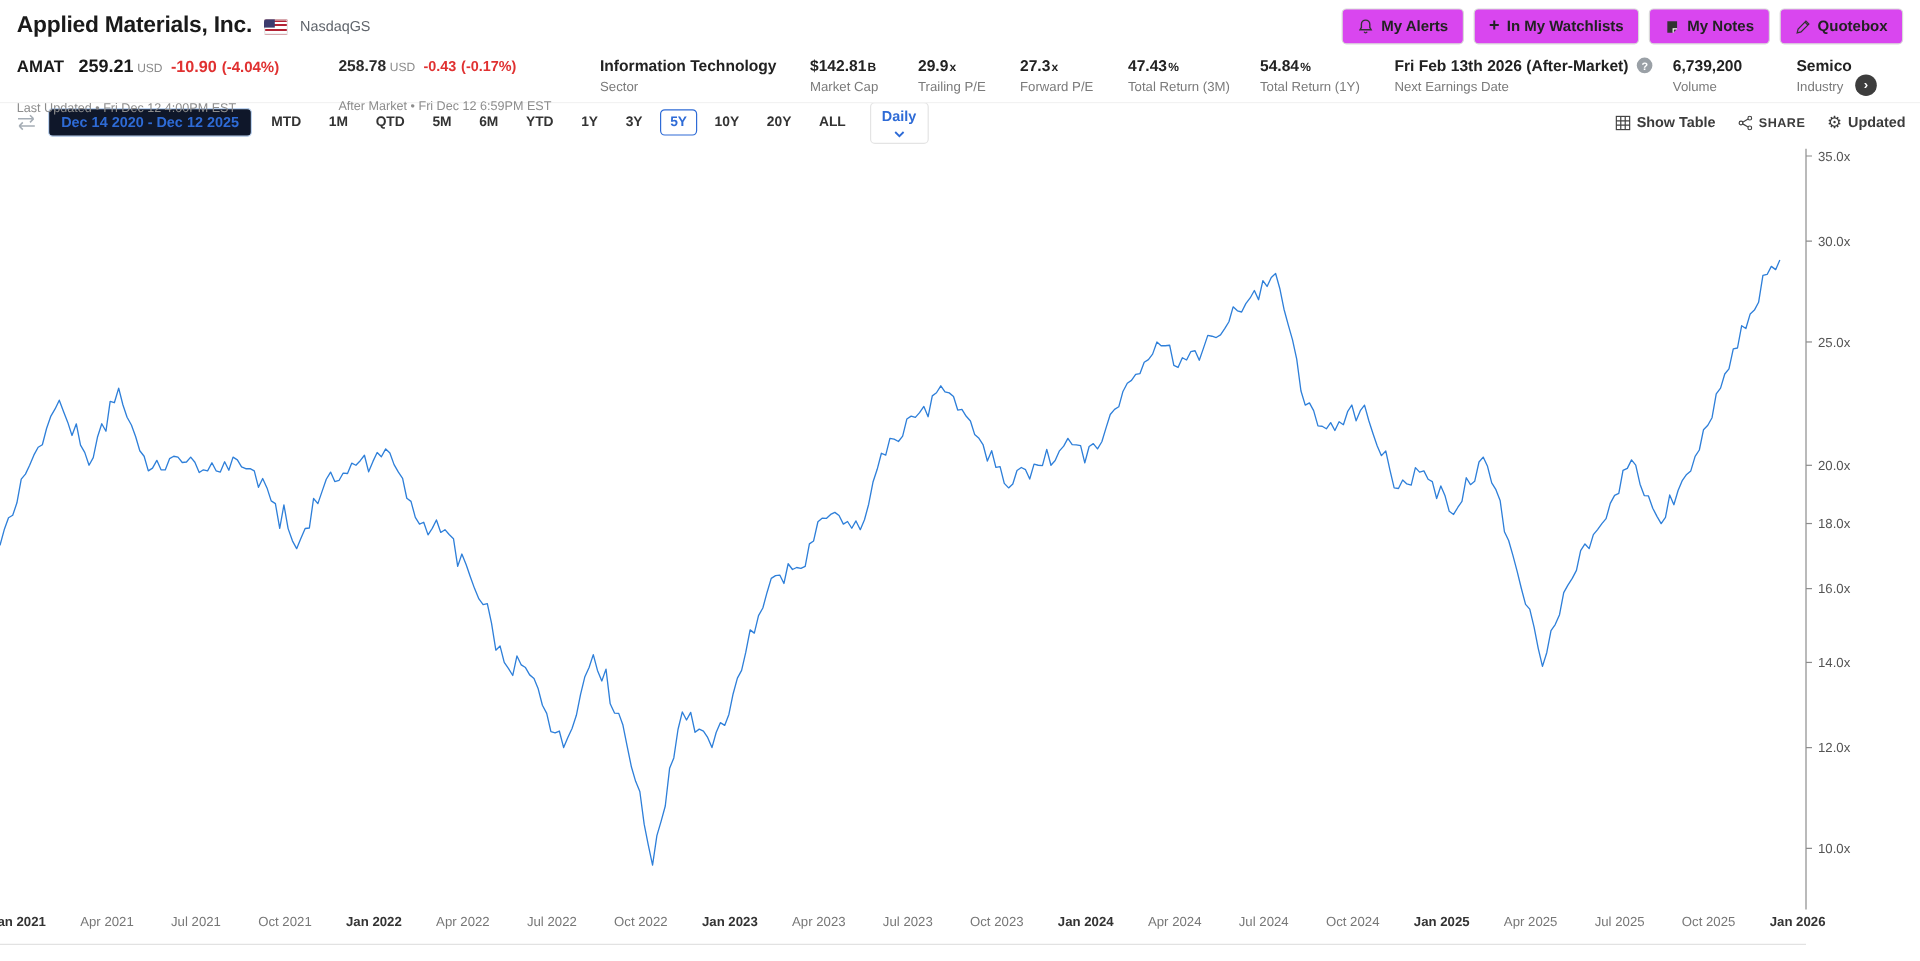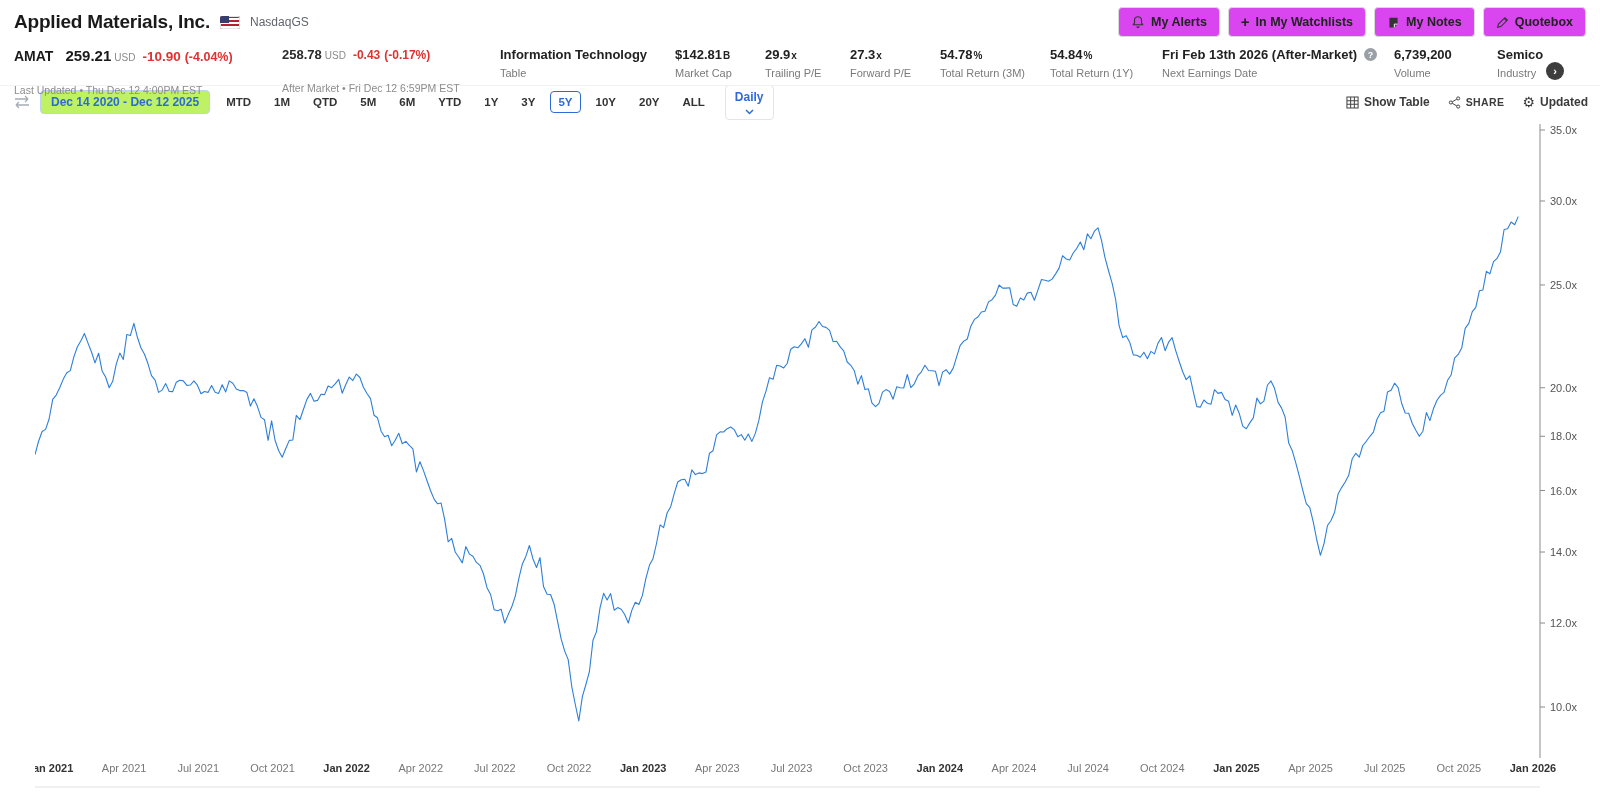--- a/index.html
+++ b/index.html
@@ -47,34 +47,34 @@
                 margin-left:7px; align-self:center; cursor:pointer; }
   .col-industry { width:58px; overflow:hidden; }
   .scroll-circle { position:absolute; right:36px; top:22px; width:18px; height:18px; border-radius:50%;
                    background:#3d3d3d; color:#fff; display:flex; align-items:center; justify-content:center;
                    font-size:11px; font-weight:700; cursor:pointer; }
 
   
   .toolbar { display:flex; align-items:center; height:32px; padding:0 12px; gap:8px; }
   .tool-icon { color:#a5adb5; display:flex; align-items:center; cursor:pointer; }
   .drange { border:1px solid #bcd2ef; color:#2e6bd6; font-weight:700; font-size:12px;
-            padding:4px 10px; border-radius:4px; background:#bef264; cursor:pointer; white-space:nowrap; }
+            padding:4px 10px; border-radius:4px; background:#0f172a; cursor:pointer; white-space:nowrap; }
   .periods { display:flex; gap:7px; align-items:center; }
   .pbtn { border:1px solid transparent; background:none; font-family:inherit; font-weight:700; font-size:11.5px;
           color:#333; padding:4px 7px; border-radius:4px; cursor:pointer; }
   .pbtn.active { color:#2e6bd6; border-color:#2e6bd6; }
   .freq { display:flex; align-items:center; gap:5px; border:1px solid #e4e4e4; border-radius:4px;
           padding:4px 9px; color:#2e6bd6; font-weight:700; font-size:12px; margin-left:4px; cursor:pointer;flex-direction:column; }
-  .tright { margin-left:auto; display:flex; align-items:center; gap:18px; font-size:12px; font-weight:600; color:#3c3c3c; }
+  .tright { margin-left:auto; display:flex; align-items:flex-end; gap:18px; font-size:12px; font-weight:600; color:#3c3c3c; }
   .titem { display:flex; align-items:center; gap:5px; cursor:pointer; white-space:nowrap; }
   .share-label { font-size:10.5px; letter-spacing:0.4px; }
   .gear-glyph { font-size:14px; line-height:1; }
 
   
-  .chart { position:relative; height:683px;margin-left:35px; }
+  .chart { position:relative; height:683px; }
   .chart svg { position:absolute; inset:0; }
   svg text { font-family:"Liberation Sans", "DejaVu Sans", sans-serif; }
 </style>
 </head>
 <body>
 
 <div class="header">
   <span class="company">Applied Materials, Inc.</span>
   <span class="flag"></span>
   <span class="exchange">NasdaqGS</span>
@@ -110,38 +110,38 @@
 <div class="quote">
 
   <div class="qcol" style="width:268px">
     <div class="row1">
       <span class="ticker">AMAT</span>
       <span class="px">259.21</span>
       <span class="cur">USD</span>
       <span class="chg red">-10.90</span>
       <span class="chgp red">(-4.04%)</span>
     </div>
-    <div class="sub">Last Updated • Thu Dec 12 4:00PM EST</div>
+    <div class="sub">Last Updated • Fri Dec 12 4:00PM EST</div>
   </div>
 
   <div class="qcol" style="width:218px">
     <div class="row1">
       <span class="px2">258.78</span>
       <span class="cur">USD</span>
       <span class="chg2 red">-0.43</span>
       <span class="chgp2 red">(-0.17%)</span>
     </div>
     <div class="sub">After Market • Fri Dec 12 6:59PM EST</div>
   </div>
 
   <div class="qcol" style="width:175px">
     <div class="stat-value">
         <span>Information Technology</span>
       </div>
-    <div class="stat-label">Table</div>
+    <div class="stat-label">Sector</div>
   </div>
 
   <div class="qcol" style="width:90px">
     <div class="stat-value">
         <span>$142.81</span>
         <span class="suffix">B</span>
       </div>
     <div class="stat-label">Market Cap</div>
   </div>
 
@@ -156,21 +156,21 @@
   <div class="qcol" style="width:90px">
     <div class="stat-value">
         <span>27.3</span>
         <span class="suffix">x</span>
       </div>
     <div class="stat-label">Forward P/E</div>
   </div>
 
   <div class="qcol" style="width:110px">
     <div class="stat-value green">
-        <span>54.78</span>
+        <span>47.43</span>
         <span class="suffix">%</span>
       </div>
     <div class="stat-label">Total Return (3M)</div>
   </div>
 
   <div class="qcol" style="width:112px">
     <div class="stat-value green">
         <span>54.84</span>
         <span class="suffix">%</span>
       </div>

